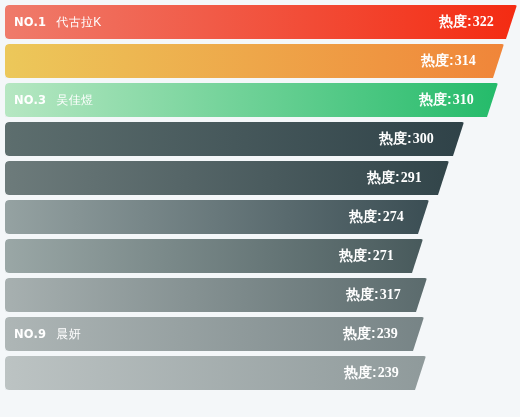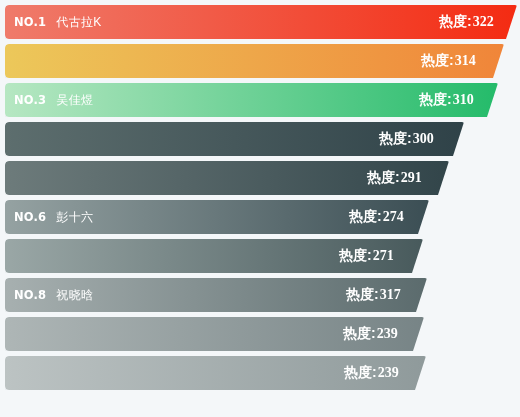--- a/index.html
+++ b/index.html
@@ -165,60 +165,56 @@
         <span>热度:</span>
         <span class="val-num">291</span>
       </div>
     </div>
     <div class="rank-row">
       <div class="bar-wrap" style="width: 424px;">
         <div class="bar">
           <div class="bar-inner" style="background: linear-gradient(90deg, rgb(149, 162, 162) 0%, rgb(59, 78, 84) 100%);"></div>
         </div>
       </div>
+      <div class="row-value" style="left: 349px;">
+        <span>热度:</span>
+        <span class="val-num">274</span>
+      </div>
+    </div>
+    <div class="rank-row">
+      <div class="bar-wrap" style="width: 418px;">
+        <div class="bar">
+          <div class="bar-inner" style="background: linear-gradient(90deg, rgb(154, 167, 166) 0%, rgb(72, 90, 92) 100%);"></div>
+        </div>
+      </div>
+      <div class="row-value" style="left: 339px;">
+        <span>热度:</span>
+        <span class="val-num">271</span>
+      </div>
+    </div>
+    <div class="rank-row">
+      <div class="bar-wrap" style="width: 422px;">
+        <div class="bar">
+          <div class="bar-inner" style="background: linear-gradient(90deg, rgb(167, 176, 176) 0%, rgb(91, 107, 109) 100%);"></div>
+        </div>
+      </div>
+      <div class="row-value" style="left: 346px;">
+        <span>热度:</span>
+        <span class="val-num">317</span>
+      </div>
+    </div>
+    <div class="rank-row">
+      <div class="bar-wrap" style="width: 419px;">
+        <div class="bar">
+          <div class="bar-inner" style="background: linear-gradient(90deg, rgb(174, 182, 182) 0%, rgb(119, 132, 134) 100%);"></div>
+        </div>
+      </div>
       <div class="row-left">
-        <span class="rank-no">NO.6</span>
-        <span class="rank-name">彭十六</span>
-      </div>
-      <div class="row-value" style="left: 349px;">
-        <span>热度:</span>
-        <span class="val-num">274</span>
-      </div>
-    </div>
-    <div class="rank-row">
-      <div class="bar-wrap" style="width: 418px;">
-        <div class="bar">
-          <div class="bar-inner" style="background: linear-gradient(90deg, rgb(154, 167, 166) 0%, rgb(72, 90, 92) 100%);"></div>
-        </div>
-      </div>
-      <div class="row-value" style="left: 339px;">
-        <span>热度:</span>
-        <span class="val-num">271</span>
-      </div>
-    </div>
-    <div class="rank-row">
-      <div class="bar-wrap" style="width: 422px;">
-        <div class="bar">
-          <div class="bar-inner" style="background: linear-gradient(90deg, rgb(167, 176, 176) 0%, rgb(91, 107, 109) 100%);"></div>
-        </div>
-      </div>
-      <div class="row-left">
-        <span class="rank-no">NO.8</span>
-        <span class="rank-name">祝晓晗</span>
-      </div>
-      <div class="row-value" style="left: 346px;">
-        <span>热度:</span>
-        <span class="val-num">317</span>
-      </div>
-    </div>
-    <div class="rank-row">
-      <div class="bar-wrap" style="width: 419px;">
-        <div class="bar">
-          <div class="bar-inner" style="background: linear-gradient(90deg, rgb(174, 182, 182) 0%, rgb(119, 132, 134) 100%);"></div>
-        </div>
+        <span class="rank-no">NO.9</span>
+        <span class="rank-name">晨妍</span>
       </div>
       <div class="row-value" style="left: 343px;">
         <span>热度:</span>
         <span class="val-num">239</span>
       </div>
     </div>
     <div class="rank-row">
       <div class="bar-wrap" style="width: 421px;">
         <div class="bar">
           <div class="bar-inner" style="background: linear-gradient(90deg, rgb(188, 195, 195) 0%, rgb(143, 154, 155) 100%);"></div>

